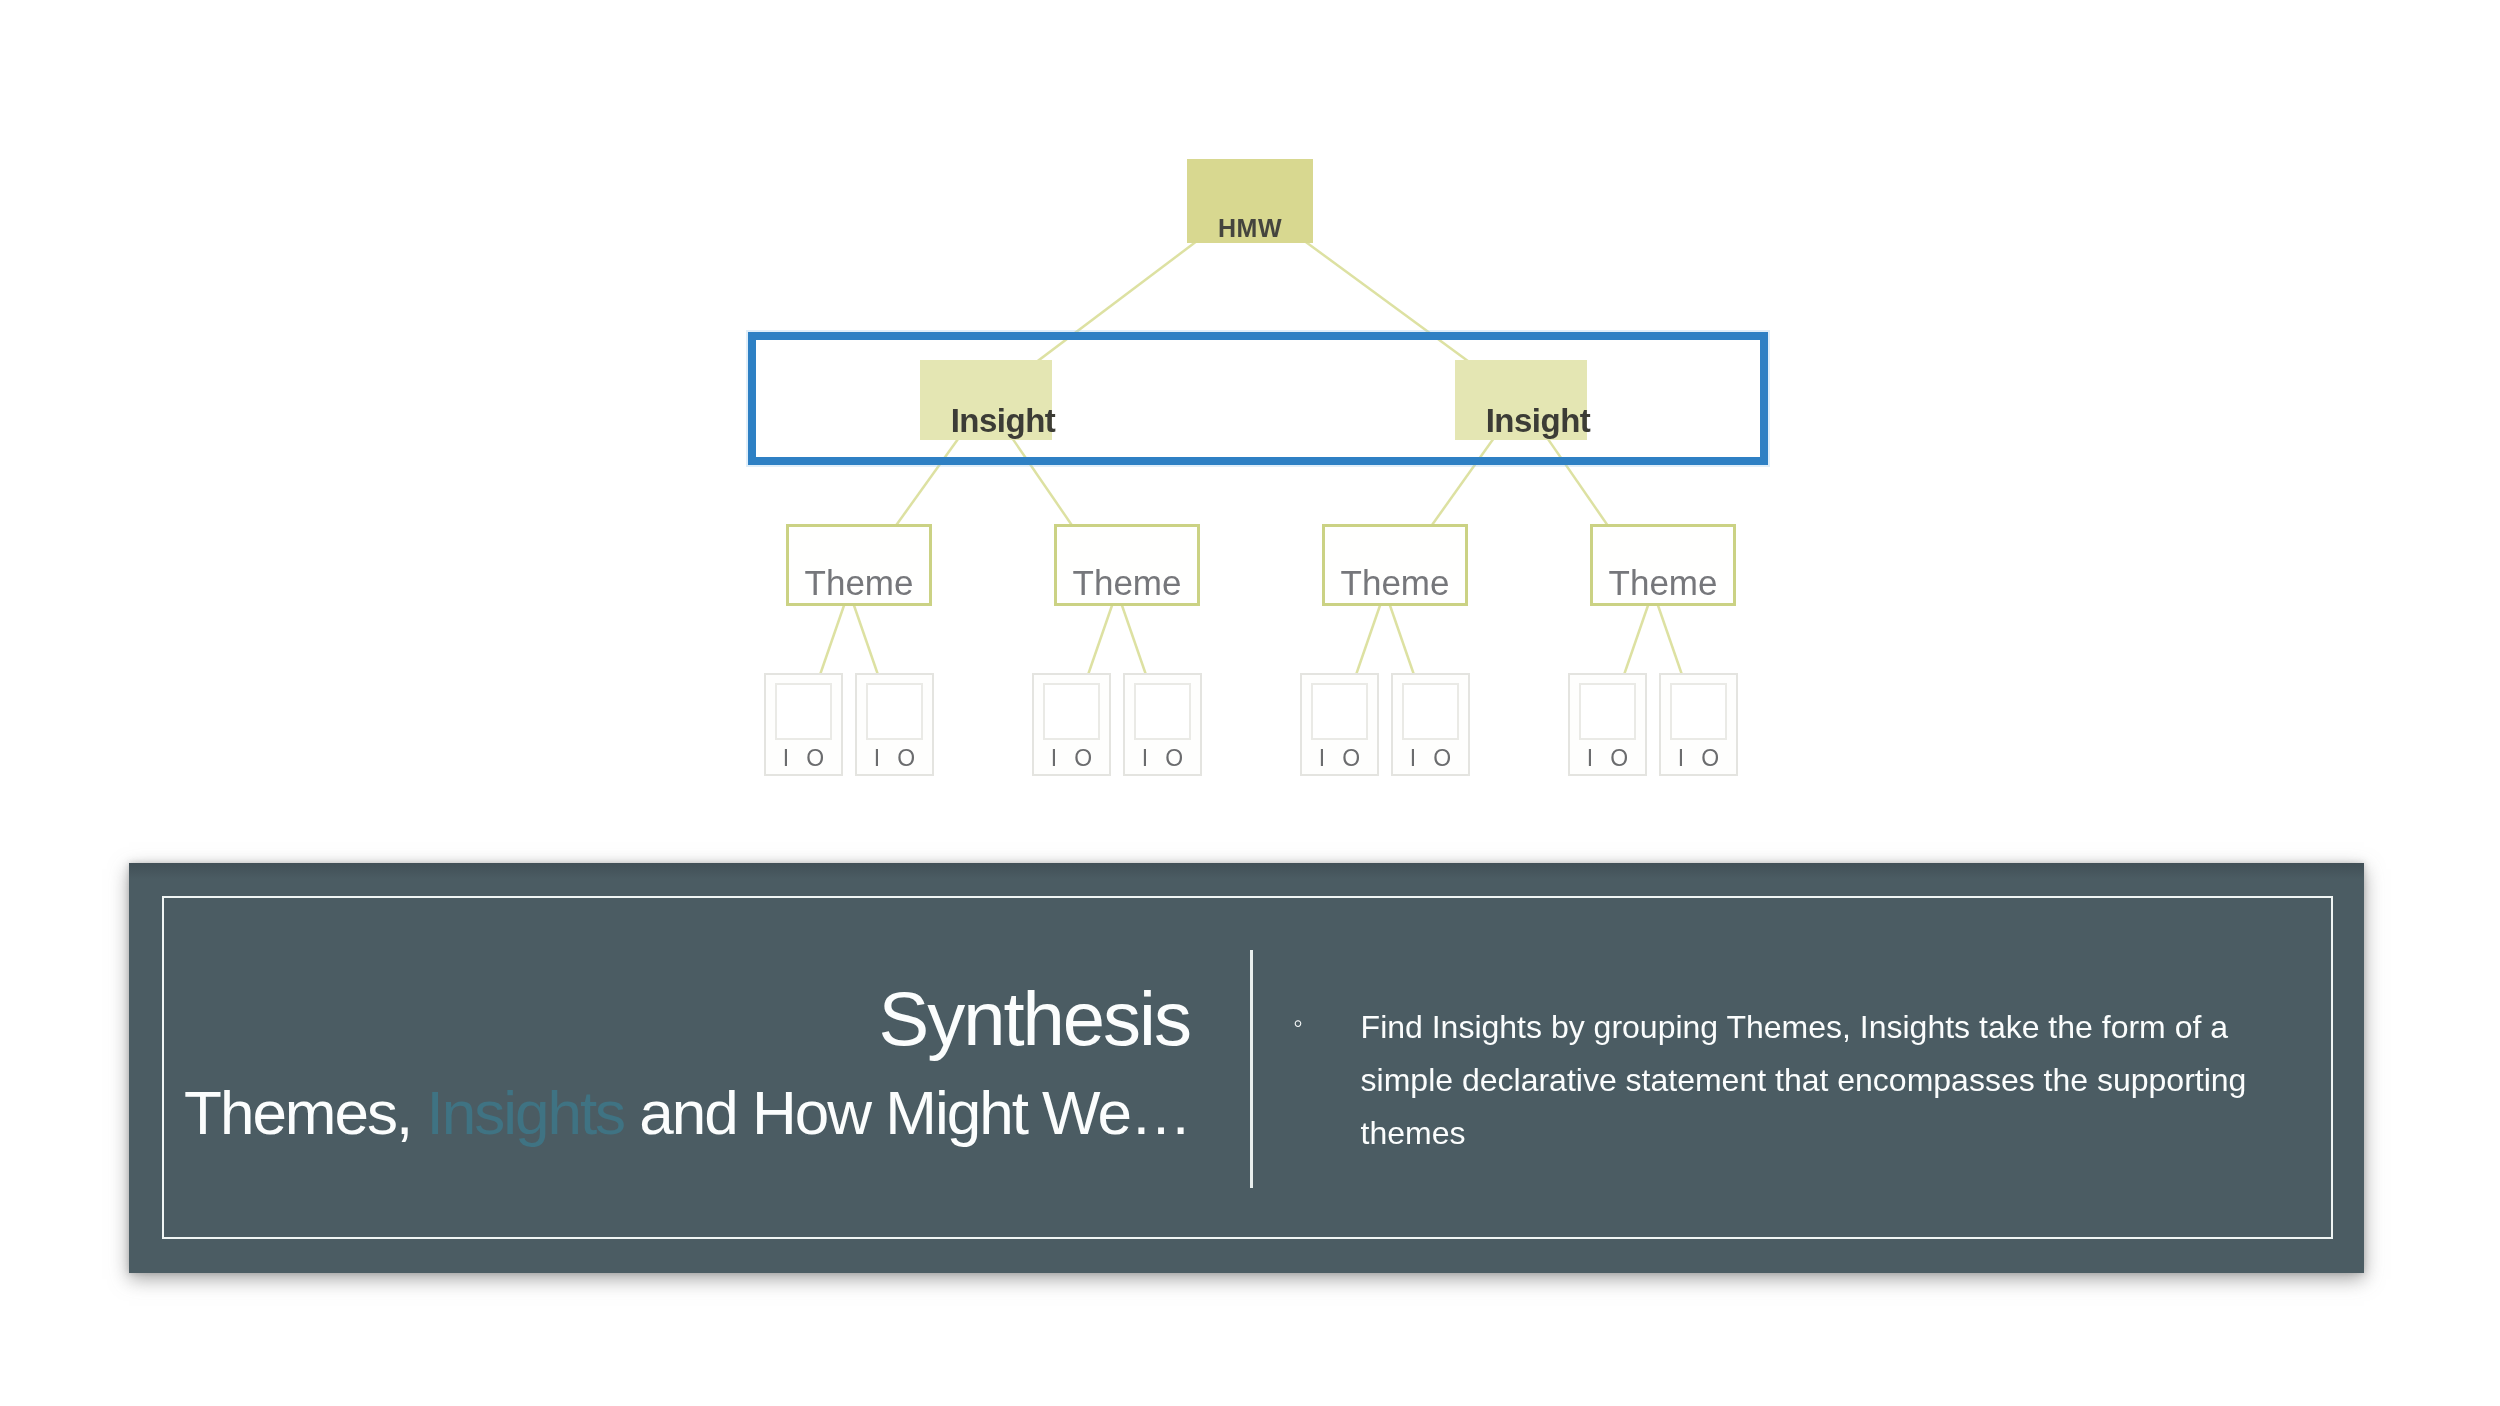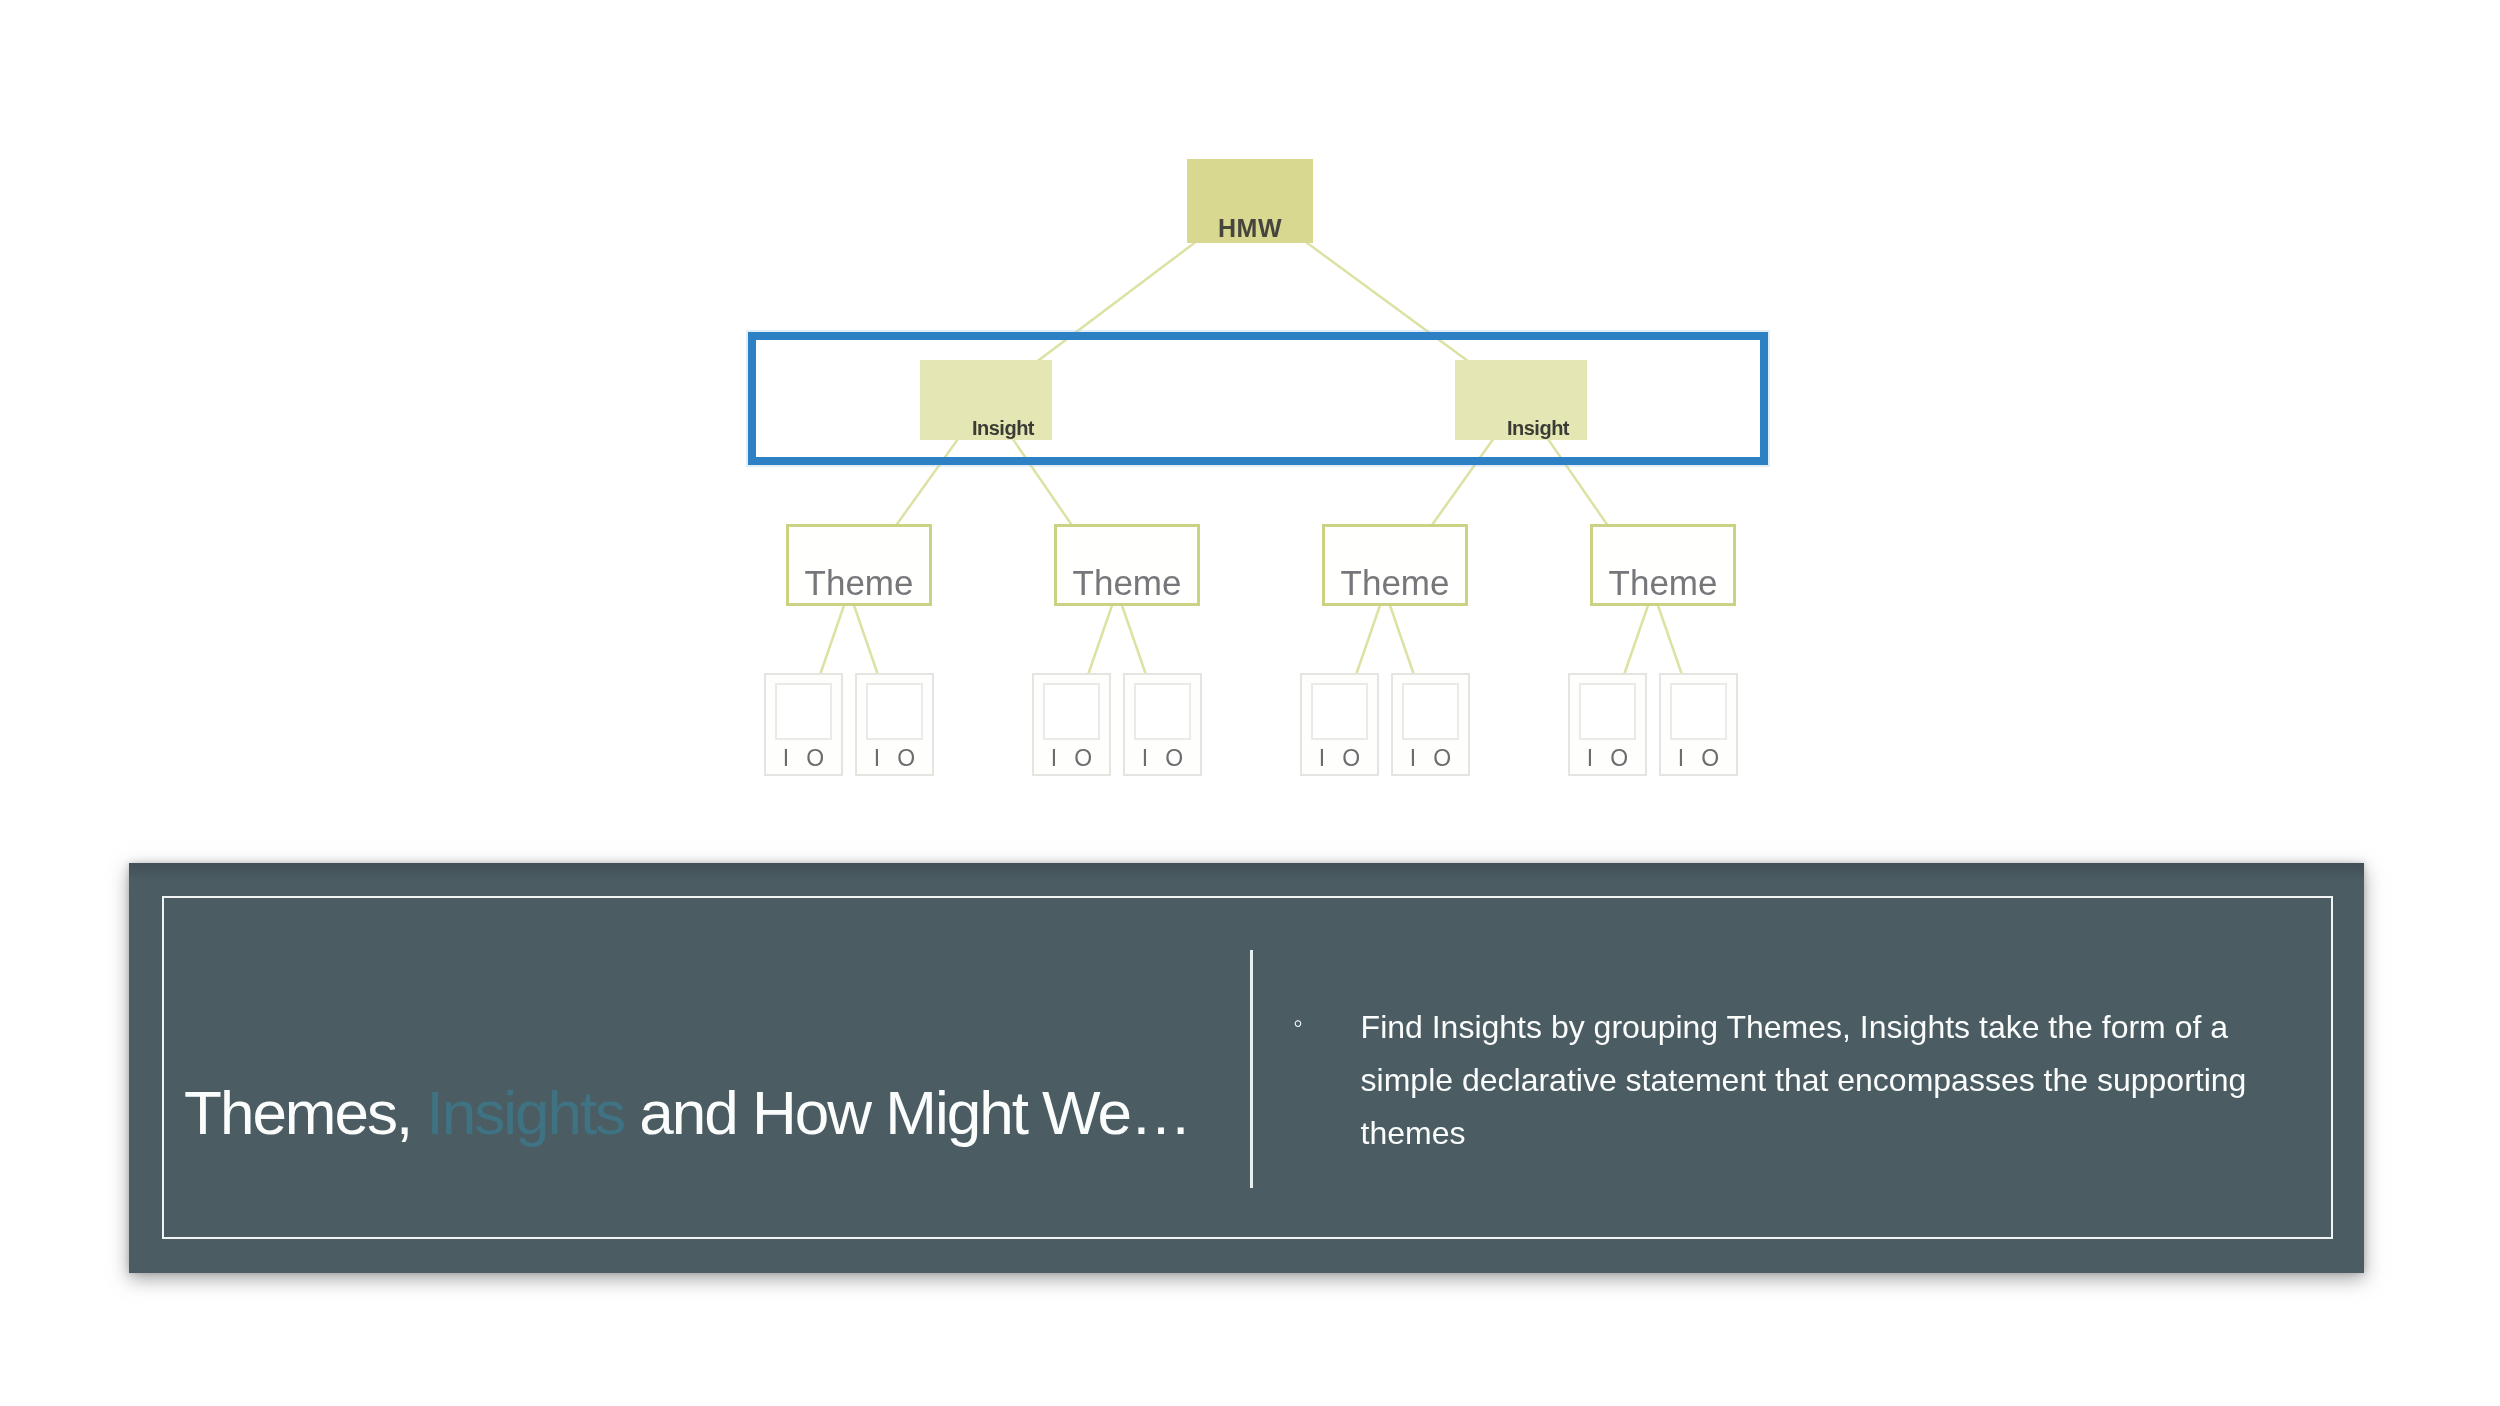--- a/index.html
+++ b/index.html
@@ -43,21 +43,21 @@
   .node-hmw {
     left: 1187px; top: 159px; width: 126px; height: 84px;
     background: var(--hmw-fill);
     color: var(--node-text);
     font-size: 25px; font-weight: bold; letter-spacing: 0.5px;
   }
   .node-insight {
     width: 132px; height: 80px;
     background: var(--insight-fill);
     color: #3c3c36;
-    font-size: 20px; font-weight: 600; letter-spacing: -0.5px; padding-left: 34px;
+    font-size: 33px; font-weight: 600; letter-spacing: -0.5px; padding-left: 34px;
   }
   .insight-1 { left: 920px; top: 360px; }
   .insight-2 { left: 1455px; top: 360px; }
   .highlight-frame {
     position: absolute; left: 748px; top: 332px; width: 1020px; height: 133px;
     border: 8px solid var(--highlight-blue);
     background: transparent;
     z-index: 2;
     box-shadow: 0 0 0 2px rgba(165, 205, 238, 0.35);
   }
@@ -237,20 +237,21 @@
       <div class="card-label">
           <span>I</span>
           <span>O</span>
         </div>
     </div>
   </div>
 
   <div class="panel">
     <div class="panel-inner-border"></div>
 
+    <div class="panel-title">Synthesis</div>
 
     <div class="panel-subtitle"><span>Themes, </span><span class="teal">Insights</span><span> and How Might We…</span></div>
 
     <div class="panel-divider"></div>
 
     <div class="panel-bullet">
       <span class="bullet-marker">◦</span>
       <div class="bullet-lines">
         <div>Find Insights by grouping Themes, Insights take the form of a</div>
         <div>simple declarative statement that encompasses the supporting</div>

